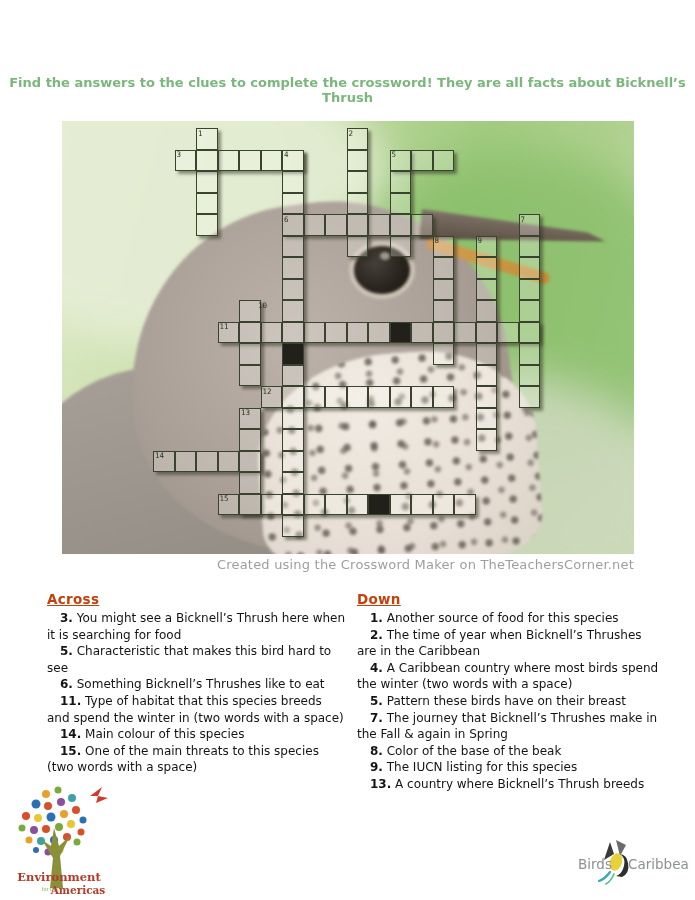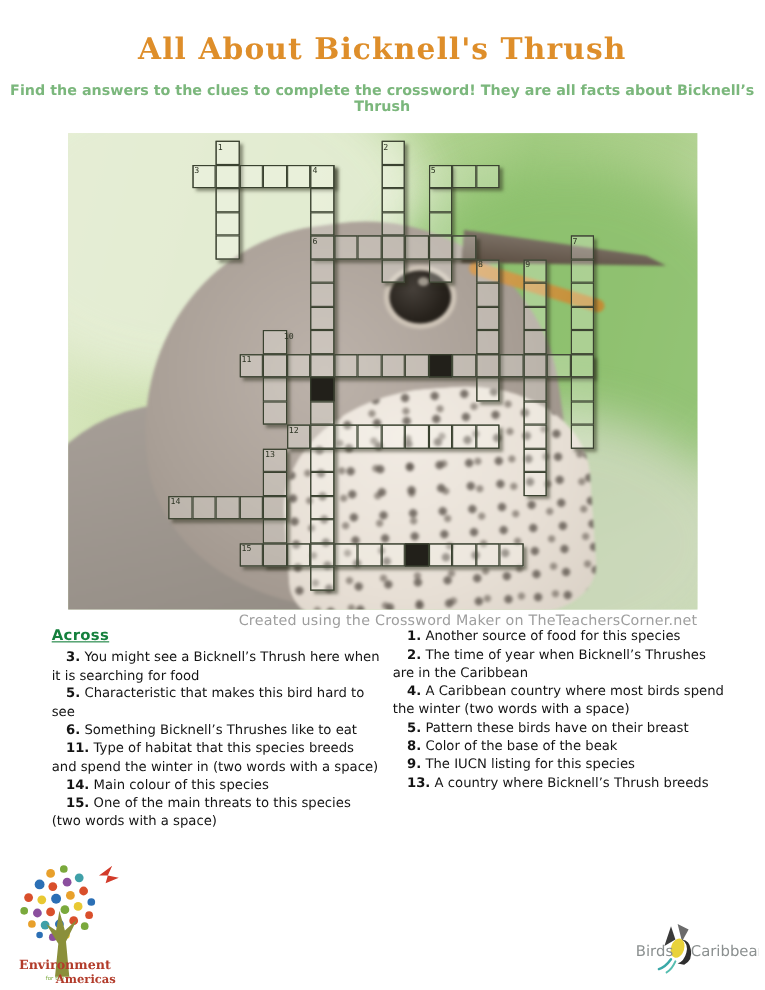--- a/index.html
+++ b/index.html
@@ -84,38 +84,37 @@
   .attribution {
     position:absolute; top:557px; right:61px;
     font-size:13px; color:#9E9E9E; letter-spacing:.2px;
   }
   
   .clues {
     position:absolute; left:47px; top:570px; width:613px;
     display:grid; grid-template-columns:300px 303px; column-gap:10px;
   }
   .clues h2 {
-    font-size:13.5px; font-weight:bold; color:#15803d;
-    text-decoration:underline; margin-bottom:3px; letter-spacing:.3px;
+    font-size:13.5px; font-weight:bold; color:#c2410c;
+    text-decoration:underline; margin-bottom:3px; letter-spacing:.3px;margin-top:21px;
   }
   .clues ul { list-style:none; }
   .clues li {
     font-size:12px; line-height:16.6px; color:#141414; text-indent:13px;
   }
   .clues li b { font-weight:bold; }
   
   .efta-logo { position:absolute; left:8px; top:780px; width:102px; height:118px; }
   .bc-logo { position:absolute; left:576px; top:836px; width:114px; height:52px; }
 </style>
 </head>
 <body>
 
 <div class="page">
 
-  <h1 class="title">All About Bicknell's Thrush</h1>
   <p class="subtitle">Find the answers to the clues to complete the crossword! They are all facts about Bicknell’s Thrush</p>
 
   <div class="photo">
     <div class="blob b1"></div>
     <div class="blob b2"></div>
     <div class="blob b3"></div>
     <div class="bird">
       <div class="bird-body"></div>
       <div class="bird-head"></div>
       <div class="bird-throat"></div>
@@ -278,25 +277,27 @@
       <ul id="across-list">
           <li><b>3.</b> You might see a Bicknell’s Thrush here when it is searching for food</li>
           <li><b>5.</b> Characteristic that makes this bird hard to see</li>
           <li><b>6.</b> Something Bicknell’s Thrushes like to eat</li>
           <li><b>11.</b> Type of habitat that this species breeds and spend the winter in (two words with a space)</li>
           <li><b>14.</b> Main colour of this species</li>
           <li><b>15.</b> One of the main threats to this species (two words with a space)</li>
         </ul>
     </section>
     <section>
+      <h2>Down</h2>
       <ul id="down-list">
           <li><b>1.</b> Another source of food for this species</li>
           <li><b>2.</b> The time of year when Bicknell’s Thrushes are in the Caribbean</li>
           <li><b>4.</b> A Caribbean country where most birds spend the winter (two words with a space)</li>
           <li><b>5.</b> Pattern these birds have on their breast</li>
+          <li><b>7.</b> The journey that Bicknell’s Thrushes make in the Fall &amp; again in Spring</li>
           <li><b>8.</b> Color of the base of the beak</li>
           <li><b>9.</b> The IUCN listing for this species</li>
           <li><b>13.</b> A country where Bicknell’s Thrush breeds</li>
         </ul>
     </section>
   </div>
 
   <svg class="efta-logo" viewBox="0 0 102 118">
     <g>
       <circle cx="38" cy="14" r="4" fill="#E8A02B"></circle>

